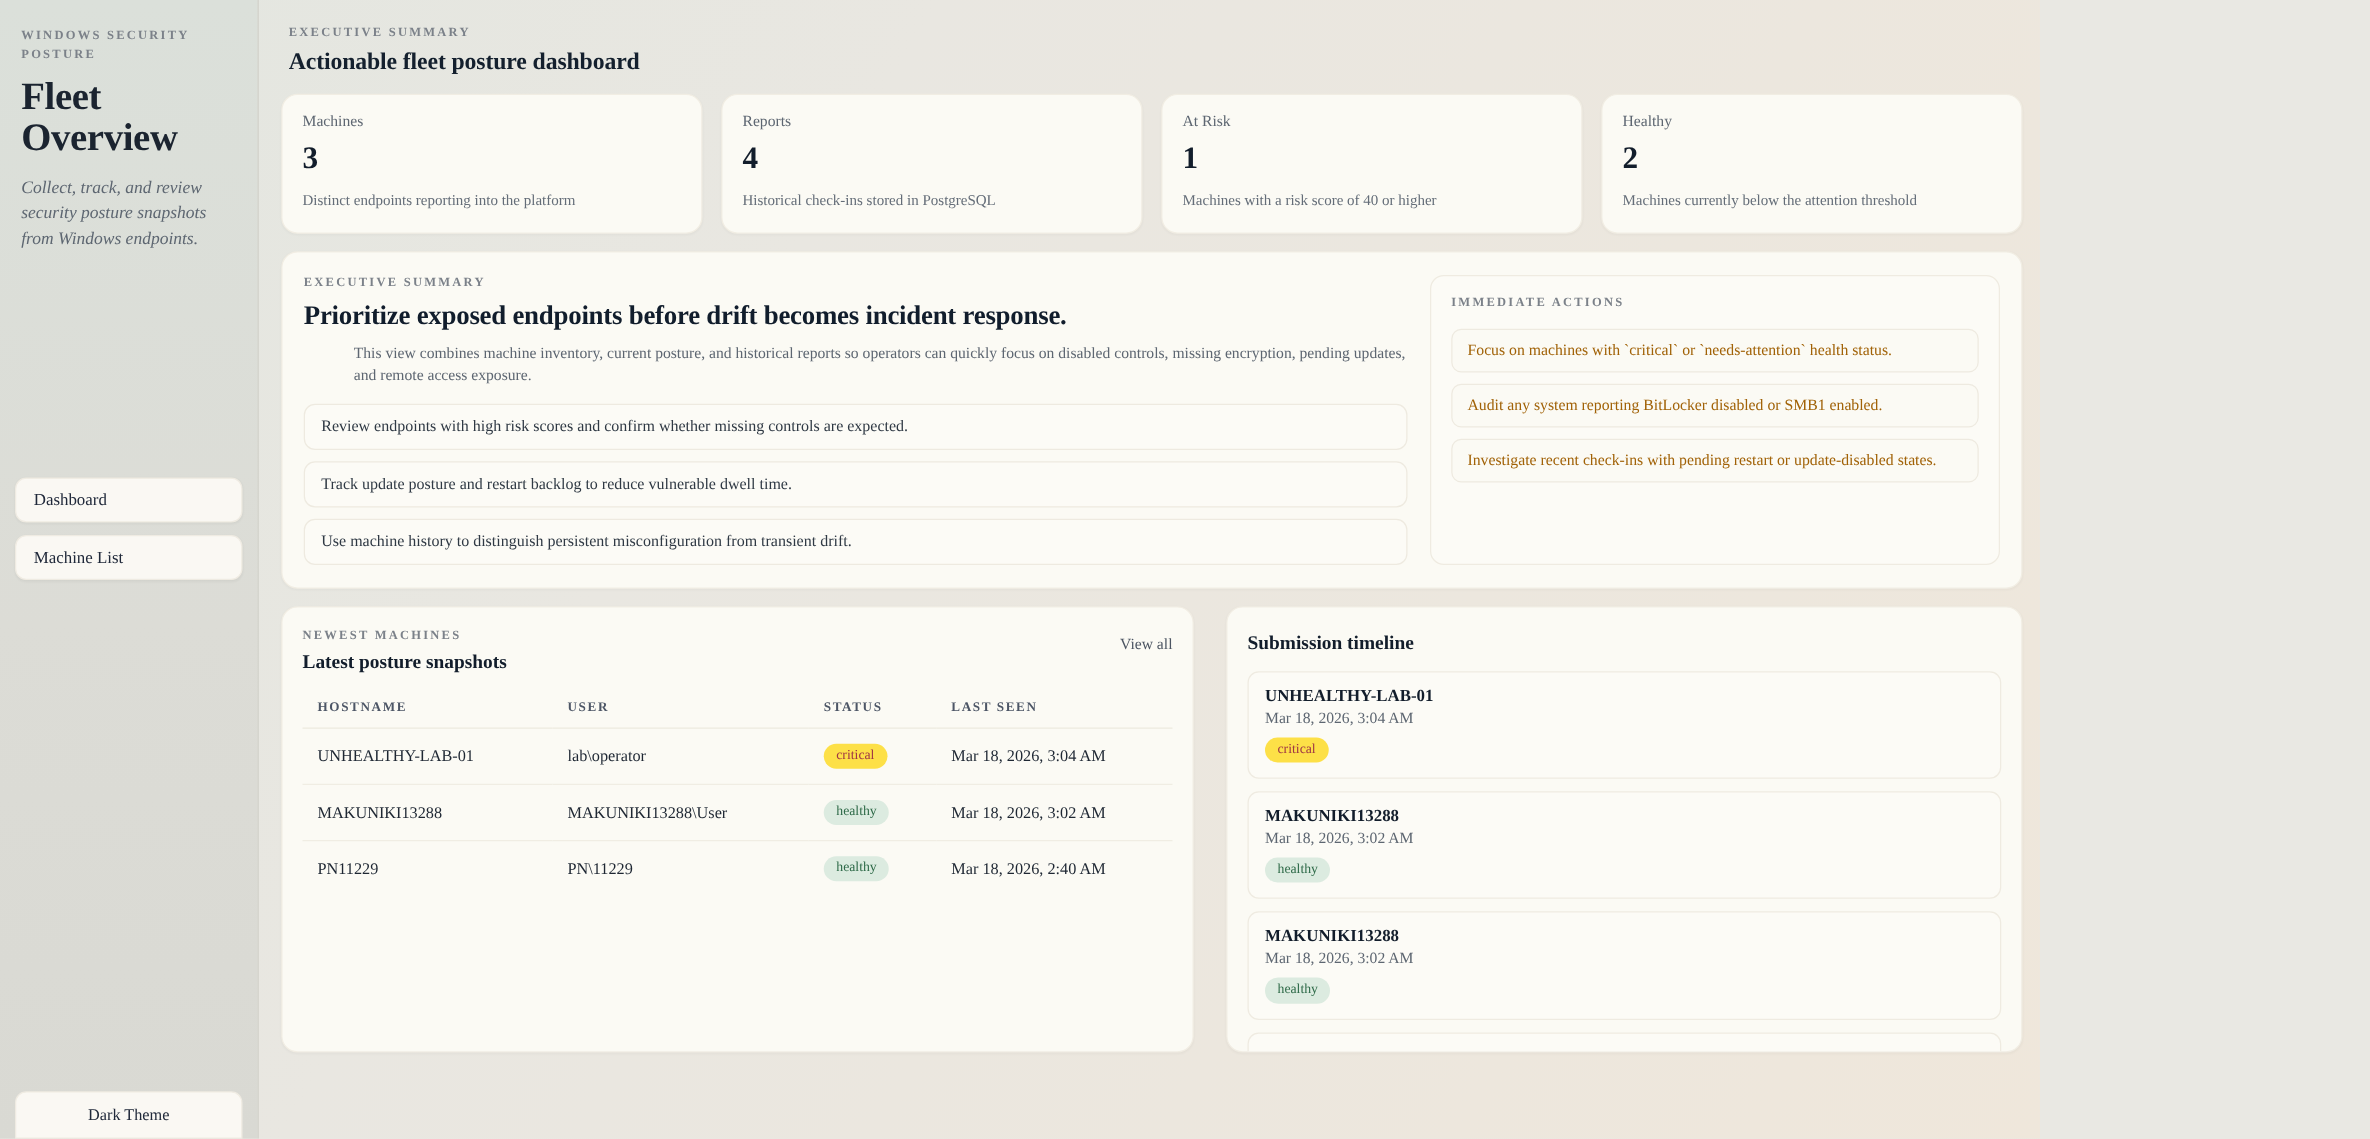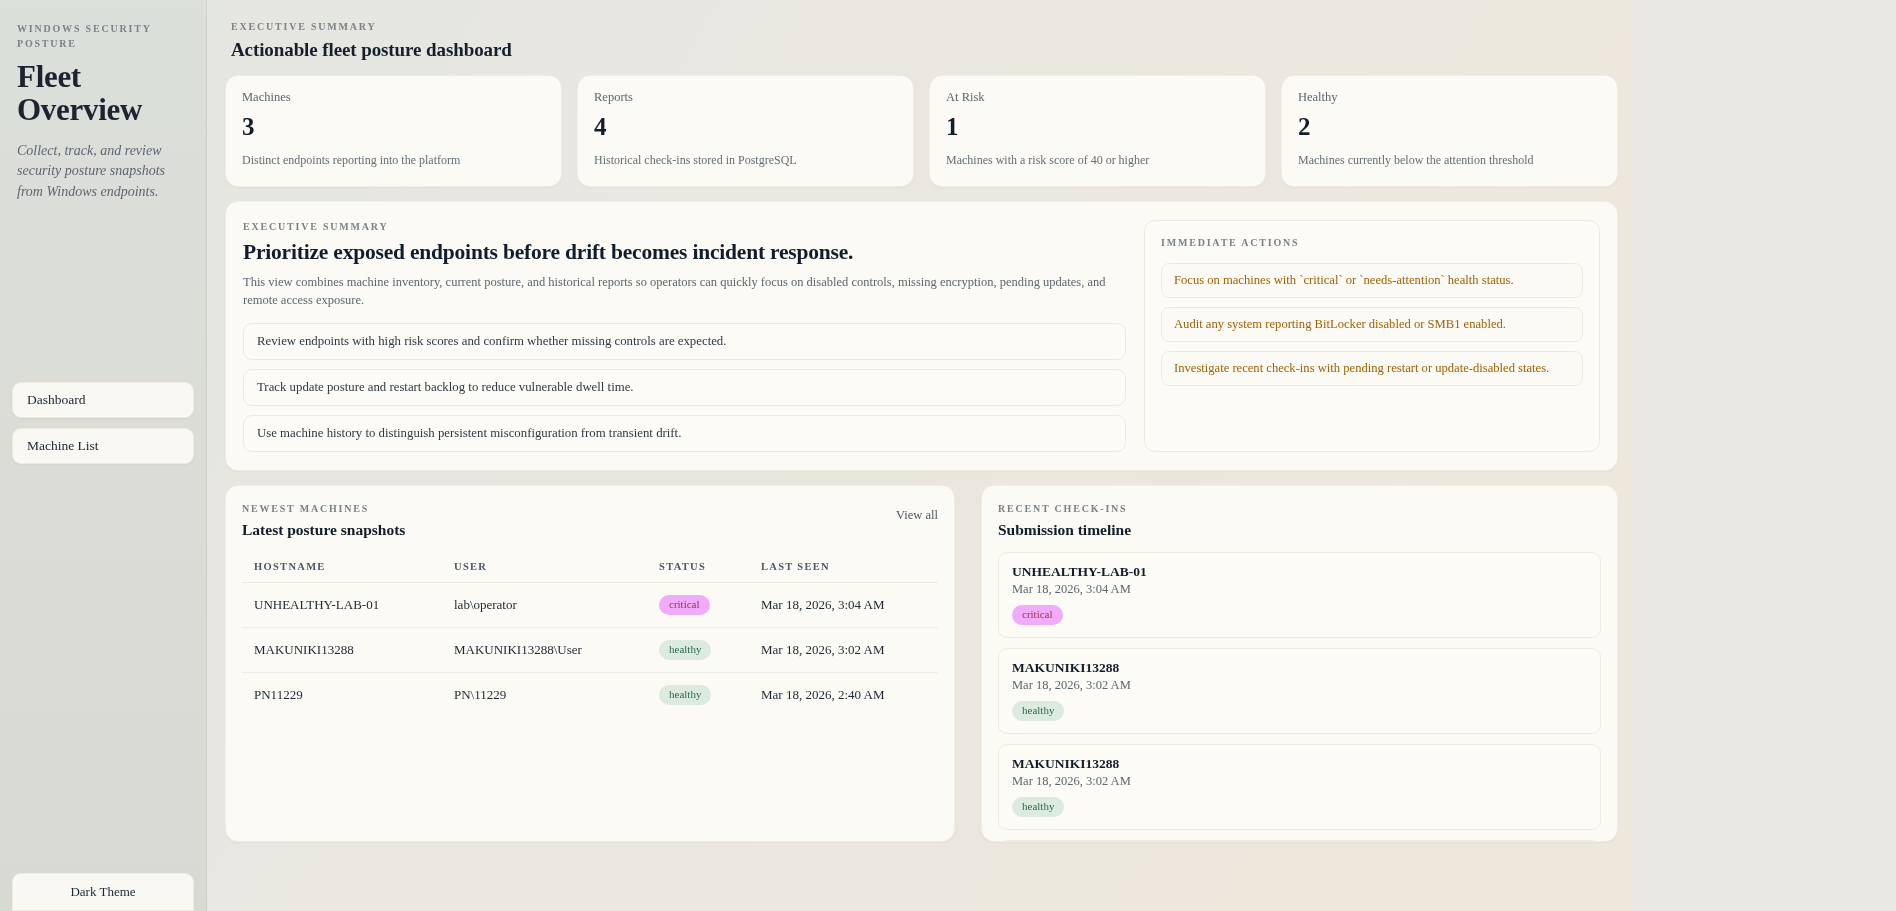--- a/index.html
+++ b/index.html
@@ -134,21 +134,21 @@
     margin-top: 14px;
     padding: 18px 17px 18px 17px;
     box-shadow: 0 1px 2px rgba(60,60,50,0.04);
   }
   .summary-left { padding-right: 18px; }
   .summary-title {
     font-size: 21.5px; font-weight: 700; color: #111d2c;
     margin-top: 6px; letter-spacing: -0.2px;
   }
   .summary-body {
-    font-size: 12.5px; color: #5d6671; margin-top: 9px; line-height: 1.4;
+    font-size: 12.5px; color: #5d6671; margin-top: 9px; line-height: 1.4; margin-left: 40px;
   }
   .bullet-list { margin-top: 14px; display: flex; flex-direction: column; gap: 9px; }
   .bullet {
     border: 1px solid #eeeae0;
     background: #fcfbf6;
     border-radius: 9px;
     padding: 10px 13px;
     font-size: 12.8px;
     color: #2f3944;
   }
@@ -220,21 +220,21 @@
   .col-user { width: 205px; }
   .col-status { width: 102px; }
 
   .badge {
     display: inline-block;
     border-radius: 999px;
     padding: 3px 10px 4px 10px;
     font-size: 11px;
     line-height: 1.2;
   }
-  .badge.critical { background: #f0abfc; color: #a03644; }
+  .badge.critical { background: #fde047; color: #a03644; }
   .badge.healthy { background: #dcebe0; color: #2e6a48; }
 
   .timeline { margin-top: 13px; display: flex; flex-direction: column; gap: 10px; }
   .tl-card {
     border: 1px solid #efebe1;
     background: #fcfbf6;
     border-radius: 9px;
     padding: 11px 13px 12px 13px;
   }
   .tl-host { font-size: 13.5px; font-weight: 700; color: #121d2b; }
@@ -349,21 +349,20 @@
               <td>PN\11229</td>
               <td><span class="badge healthy">healthy</span></td>
               <td>Mar 18, 2026, 2:40 AM</td>
             </tr>
           </tbody>
         </table>
       </div>
 
       <div class="panel">
         <div>
-          <div class="eyebrow">RECENT CHECK-INS</div>
           <div class="panel-title">Submission timeline</div>
         </div>
         <div class="timeline">
           <div class="tl-card">
             <div class="tl-host">UNHEALTHY-LAB-01</div>
             <div class="tl-time">Mar 18, 2026, 3:04 AM</div>
             <div class="tl-badge-row"><span class="badge critical">critical</span></div>
           </div>
           <div class="tl-card">
             <div class="tl-host">MAKUNIKI13288</div>

